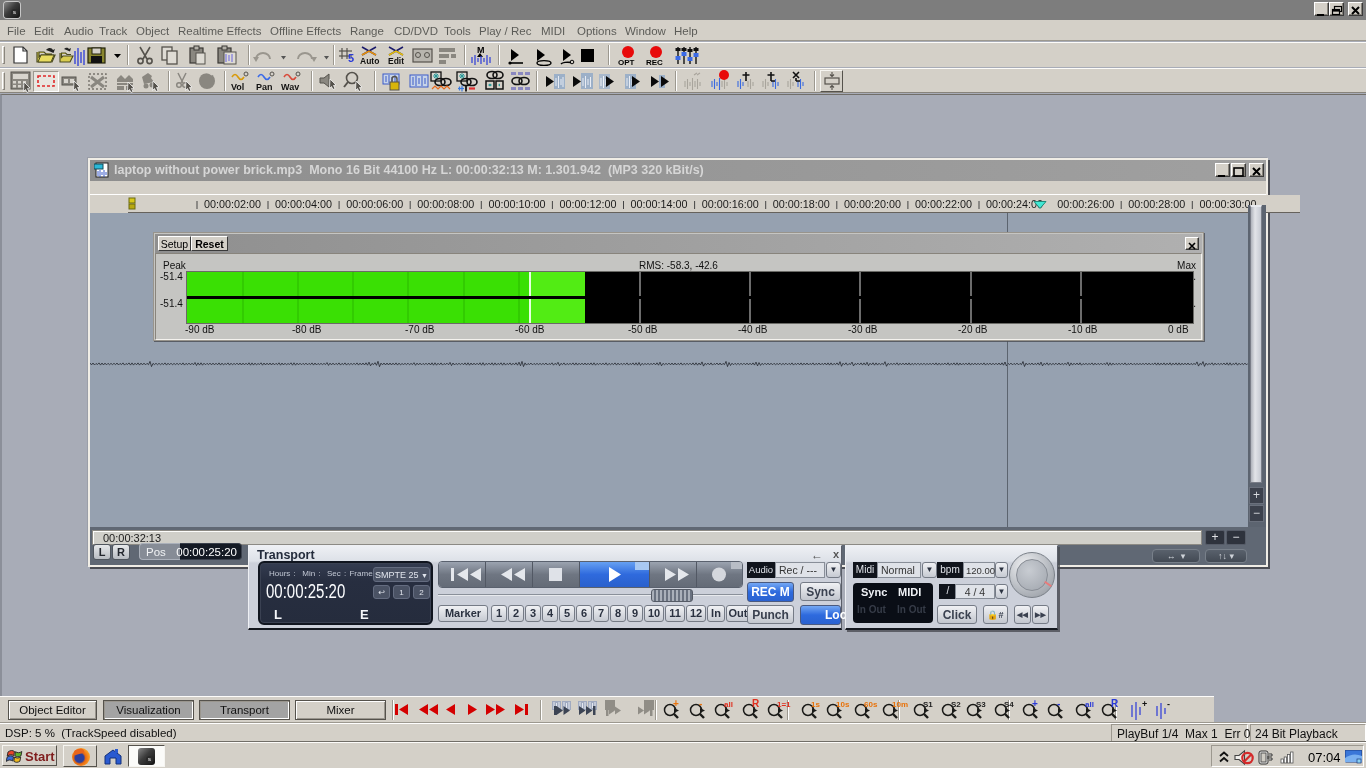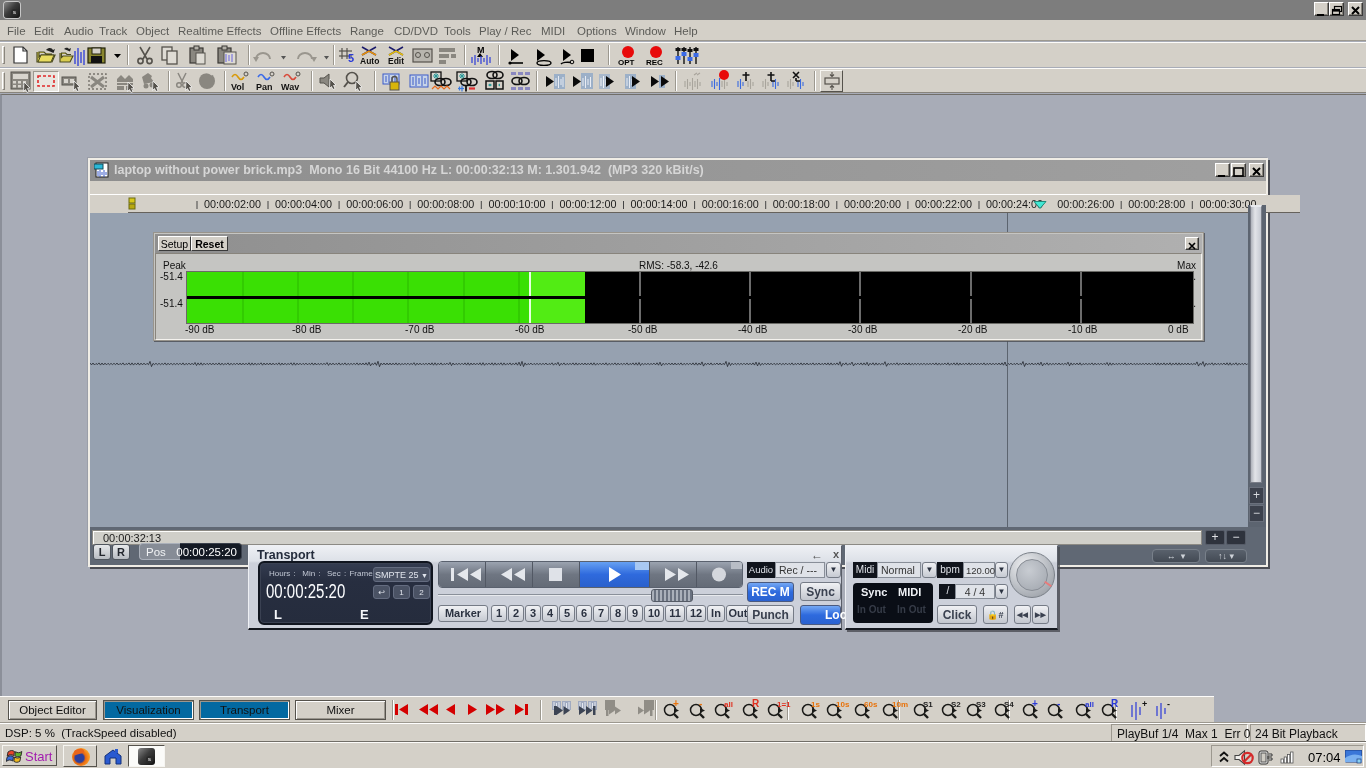--- a/index.html
+++ b/index.html
@@ -930,21 +930,21 @@
 <div class="abs" id="taskbar">
   <div class="abs up" style="left:2px;top:2px;width:55px;height:21px;background:#d4d0c8;">
     <svg style="position:absolute;left:3px;top:1px" width="18" height="18" viewBox="0 0 18 18">
         <g>
           <path d="M2 5 q2 -1.5 3.5 -1.5 q1.5 0 3 1 l-0.8 4.2 q-1.5 -1 -3 -1 q-1.5 0 -3.5 1.5 z" fill="#e8462a" stroke="#222" stroke-width="0.9"></path>
           <path d="M9.5 4.7 q1.5 1 3 1 q1.6 0 3.3 -1.2 l-0.8 4.3 q-1.6 1 -3.2 1 q-1.5 0 -3 -1 z" fill="#5fb32a" stroke="#222" stroke-width="0.9"></path>
           <path d="M1 10.3 q2 -1.5 3.5 -1.5 q1.5 0 3 1 l-0.8 4.2 q-1.5 -1 -3 -1 q-1.5 0 -3.4 1.4 z" fill="#3a6ad8" stroke="#222" stroke-width="0.9"></path>
           <path d="M8.5 10 q1.5 1 3 1 q1.6 0 3.2 -1 l-0.8 4.2 q-1.6 1.1 -3.2 1.1 q-1.5 0 -2.9 -1 z" fill="#ecb820" stroke="#222" stroke-width="0.9"></path>
         </g>
       </svg>
-    <span style="position:absolute;left:22px;top:3px;font-size:13px;font-weight:normal;color:#a21caf;">Start</span>
+    <span style="position:absolute;left:22px;top:3px;font-size:13px;font-weight:bold;color:#7f1d1d;">Start</span>
   </div>
   <div class="abs up" style="left:63px;top:2px;width:34px;height:22px;background:#d4d0c8;">
     <div style="position:absolute;left:8px;top:2px;width:18px;height:18px;border-radius:50%;background:radial-gradient(circle at 42% 55%,#2b3f9e 0 30%,#e86a10 42%,#f5891f 60%,#fdbe2a 85%,#e8641a 100%);"></div>
     <div style="position:absolute;left:10px;top:3px;width:10px;height:5px;border-radius:50% 50% 0 0;background:#e8641a;transform:rotate(-15deg);"></div>
   </div>
   <svg style="position:absolute;left:103px;top:4px" width="20" height="19">
       <path d="M2 17 v-8 l8 -6 8 6 v8 h-5 v-6 h-6 v6 z" fill="#2a5ad0" stroke="#12307a"></path>
       <rect x="12" y="2" width="3" height="4" fill="#2a5ad0"></rect>
     </svg>
   <div class="abs dn" style="left:128px;top:2px;width:37px;height:22px;background:#fbfbf9;">
@@ -978,17 +978,17 @@
     <svg style="position:absolute;left:133px;top:4px" width="17" height="15">
         <rect x="0" y="0" width="17" height="12" rx="1" fill="#3a76d8" stroke="#1a3a80"></rect>
         <path d="M0 8 q8 -6 17 -2 v6 h-17 z" fill="#7ab0f0"></path>
         <rect x="12" y="9" width="4" height="4" fill="#8ad0f0" stroke="#1a3a80" stroke-width="0.7"></rect>
       </svg>
   </div>
 </div>
 <style>
 #btoolbar { left:0; top:696px; width:1214px; height:26px; background:#d4d0c8; border-top:1px solid #fdfcfa; }
 .bbtn { top:3px; height:20px; background:#d4d0c8; border:1px solid #55524c; box-shadow:inset 1px 1px 0 #fff, inset -1px -1px 0 #9a968e; font-size:11.5px; color:#111; text-align:center; line-height:18px; }
-.bchk { background:#0369a1; box-shadow:inset 1px 1px 0 #9a968e, inset -1px -1px 0 #fff; }
+.bchk { background:#a3a3a3; box-shadow:inset 1px 1px 0 #9a968e, inset -1px -1px 0 #fff; }
 #btoolbar .tsep { top:3px; }
 #statusbar { left:0; top:722px; width:1366px; height:20px; background:#d4d0c8; border-top:1px solid #9c988f; box-shadow:inset 0 1px 0 #fff; font-size:11.5px; color:#111; }
 #taskbar { left:0; top:742px; width:1366px; height:26px; background:#d4d0c8; border-top:1px solid #fdfcfa; box-shadow:0 -1px 0 #716e68; }
 </style>
 
 </body></html>

